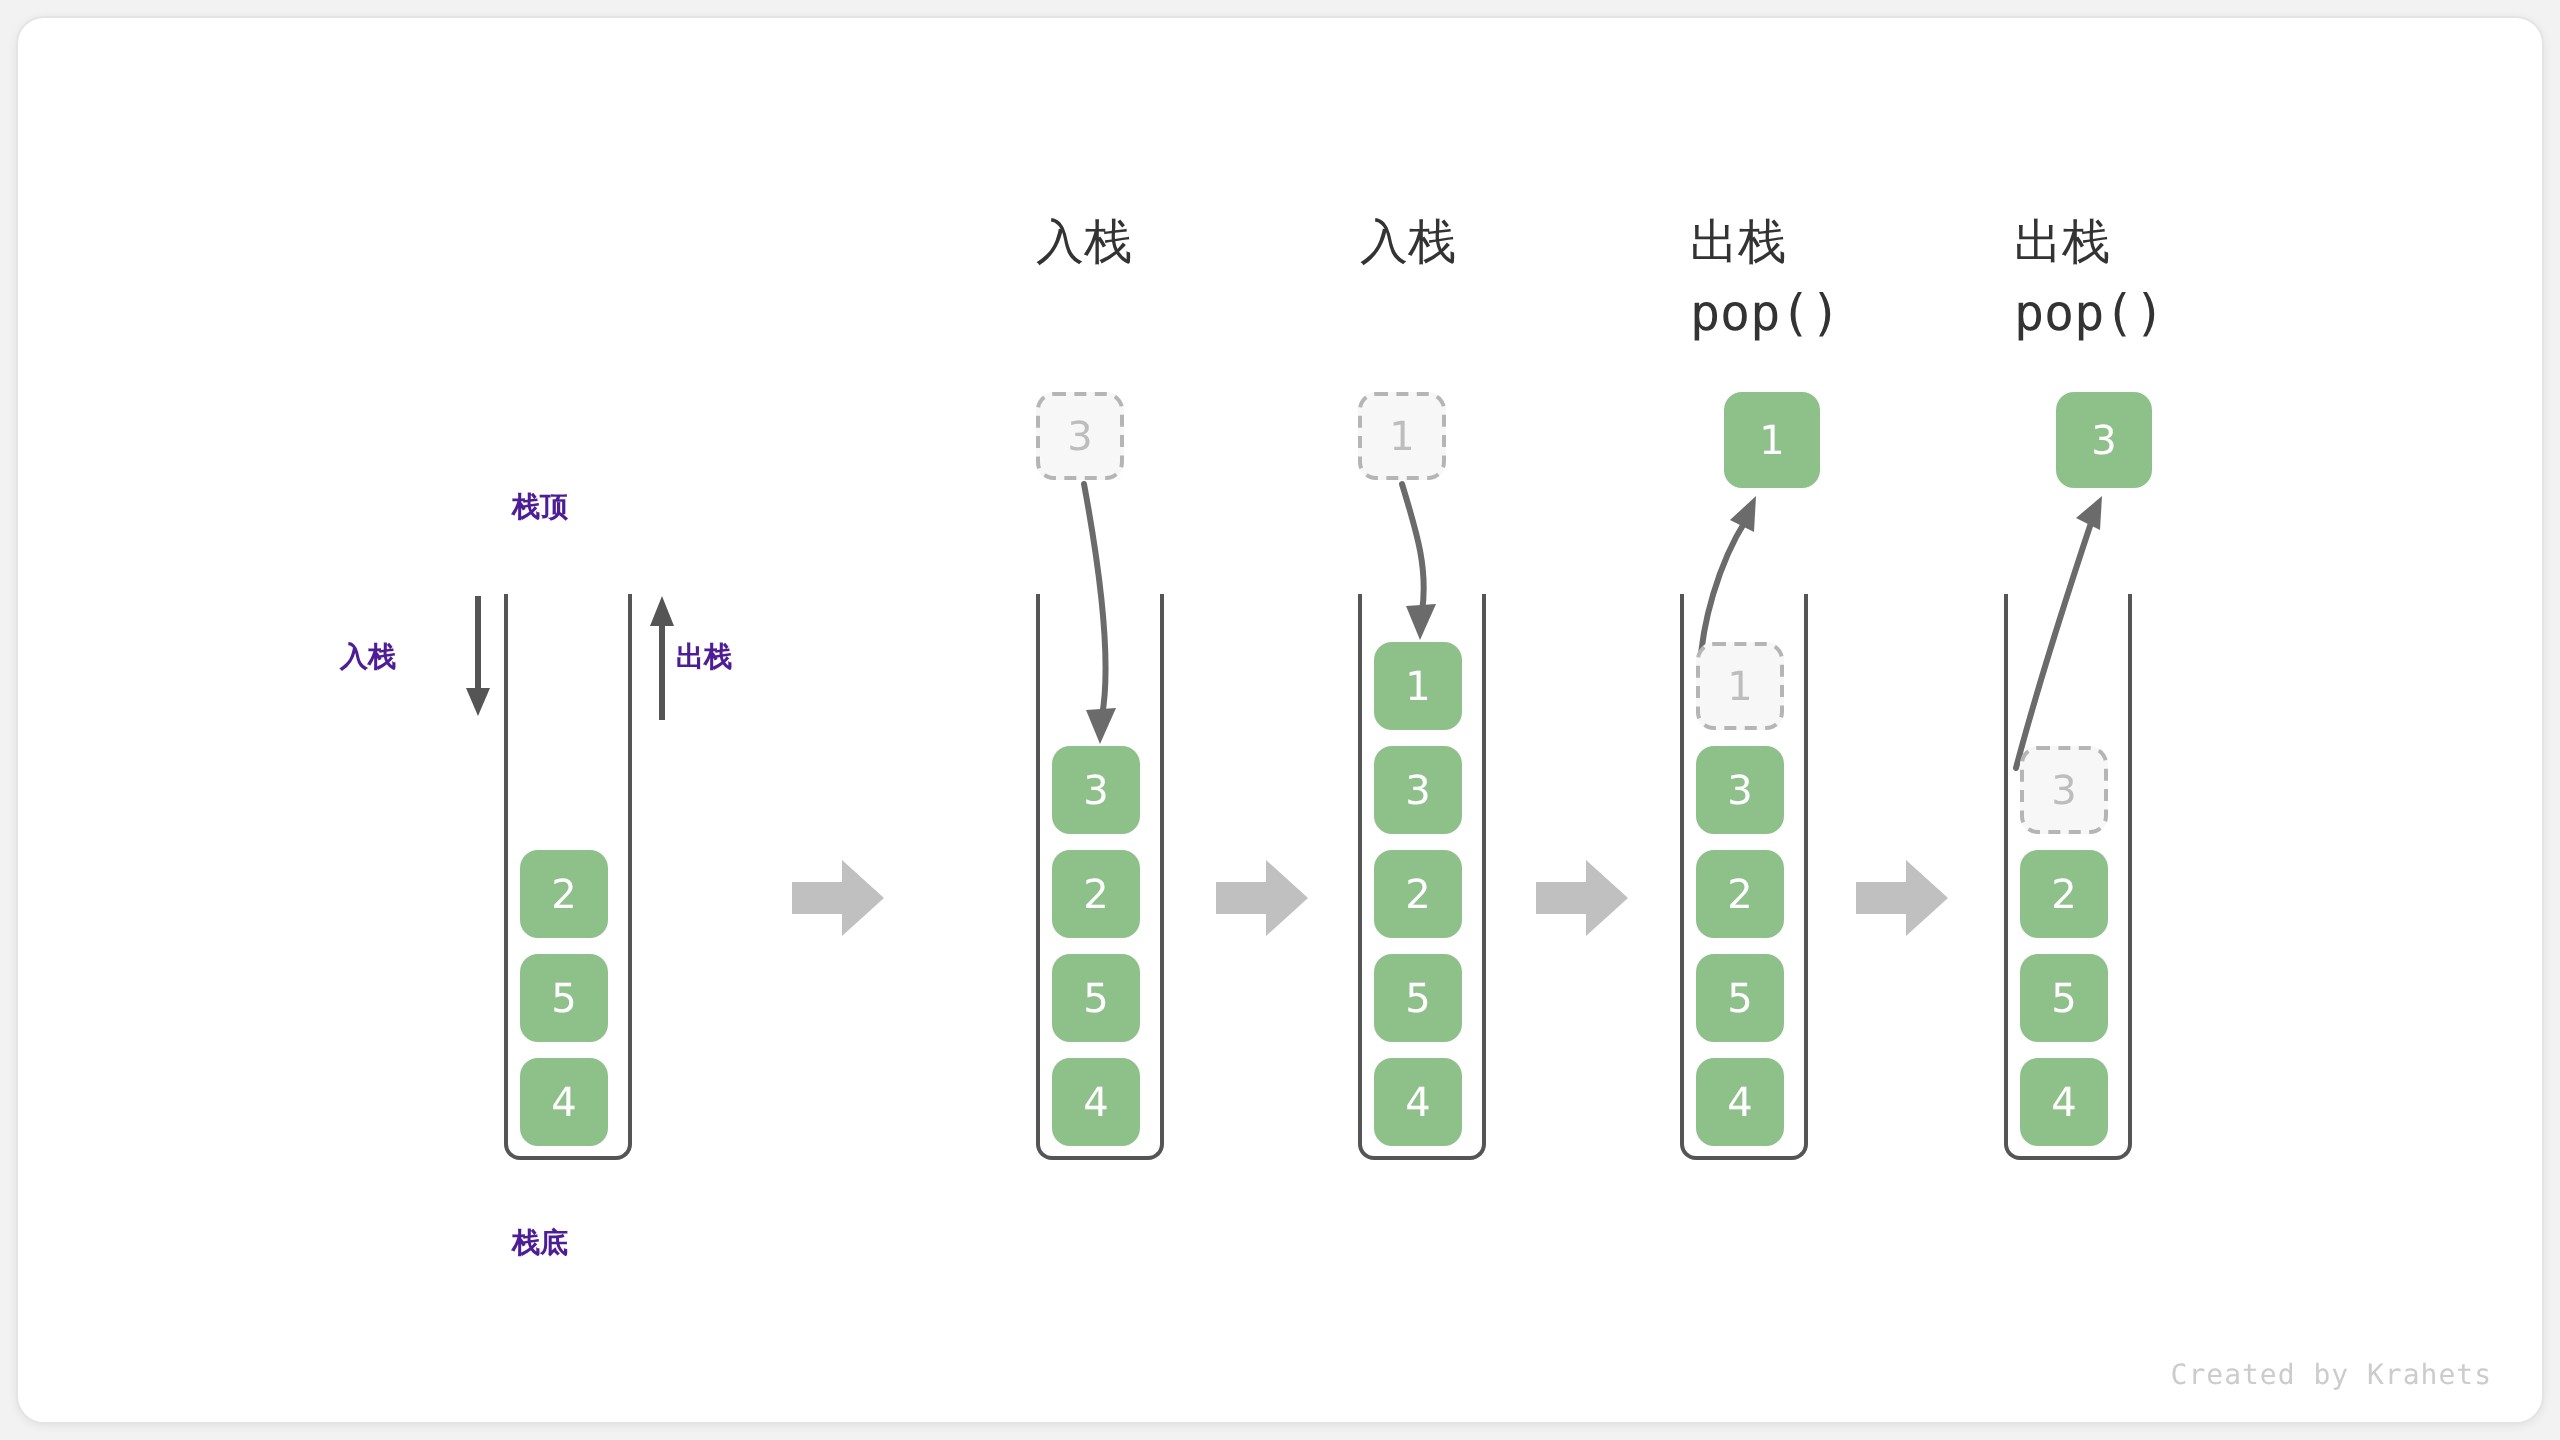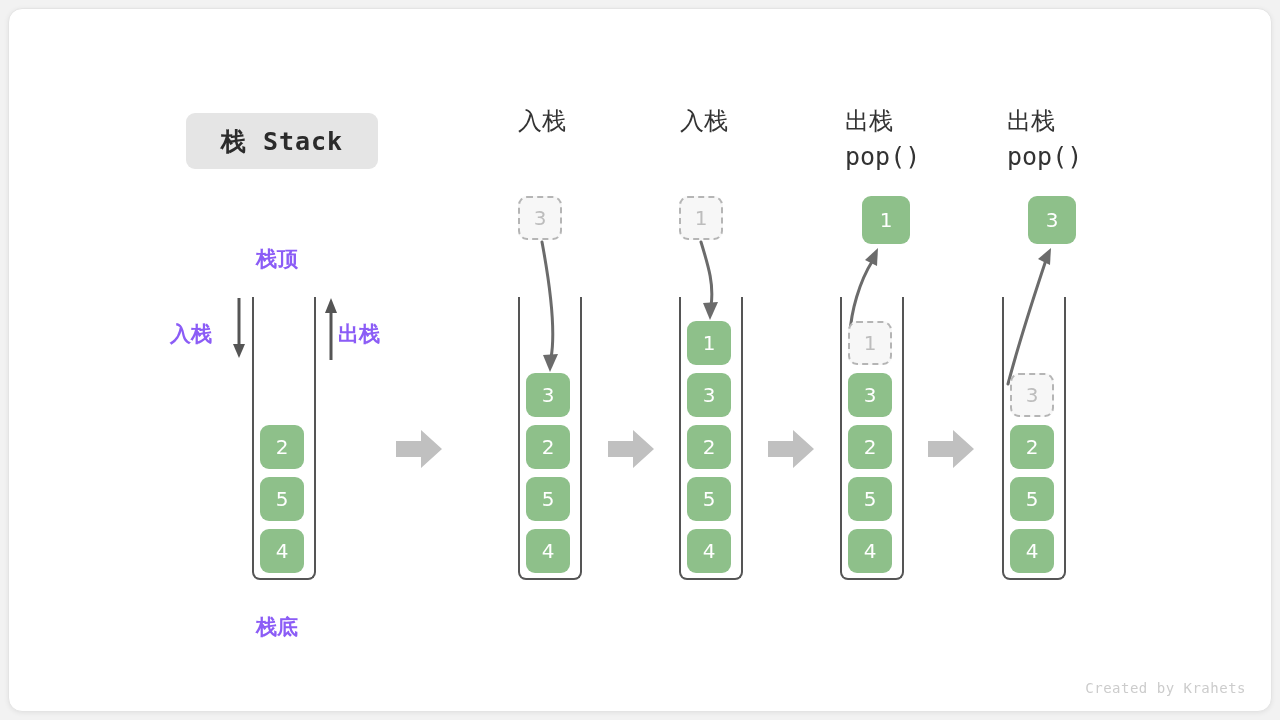--- a/index.html
+++ b/index.html
@@ -75,23 +75,23 @@
     font-size: 25px;
     color: #333333;
     display: block;
     white-space: pre;
   }
   .col-head .code .num { color: #3d9140; font-weight: bold; }
 
   
   .side-label {
     font-family: Liberation Serif, serif;
-    font-size: 21px;
+    font-size: 14px;
     font-weight: bold;
-    color: #8b5cf6;
+    color: #4c1d95;
     white-space: nowrap;
   }
 
   
   .tube {
     border-left: 2px solid #555555;
     border-right: 2px solid #555555;
     border-bottom: 2px solid #555555;
     border-bottom-left-radius: 8px;
     border-bottom-right-radius: 8px;
@@ -135,21 +135,20 @@
   }
 
   svg { display: block; overflow: visible; }
 </style>
 </head>
 <body>
 
 <div id="canvas">
   <div class="card"></div>
 
-  <div class="abs title-badge">栈 Stack</div>
 
   <div class="abs side-label" style="left:256px; top:245px;">栈顶</div>
 
   <div class="abs side-label" style="left:170px; top:320px;">入栈</div>
 
   <div class="abs" style="left:228px; top:298px;">
     <svg width="22" height="62" viewBox="0 0 22 62">
       <line x1="11" y1="0" x2="11" y2="50" stroke="#555555" stroke-width="3"></line>
       <polygon points="11,60 5,46 17,46" fill="#555555"></polygon>
     </svg>

